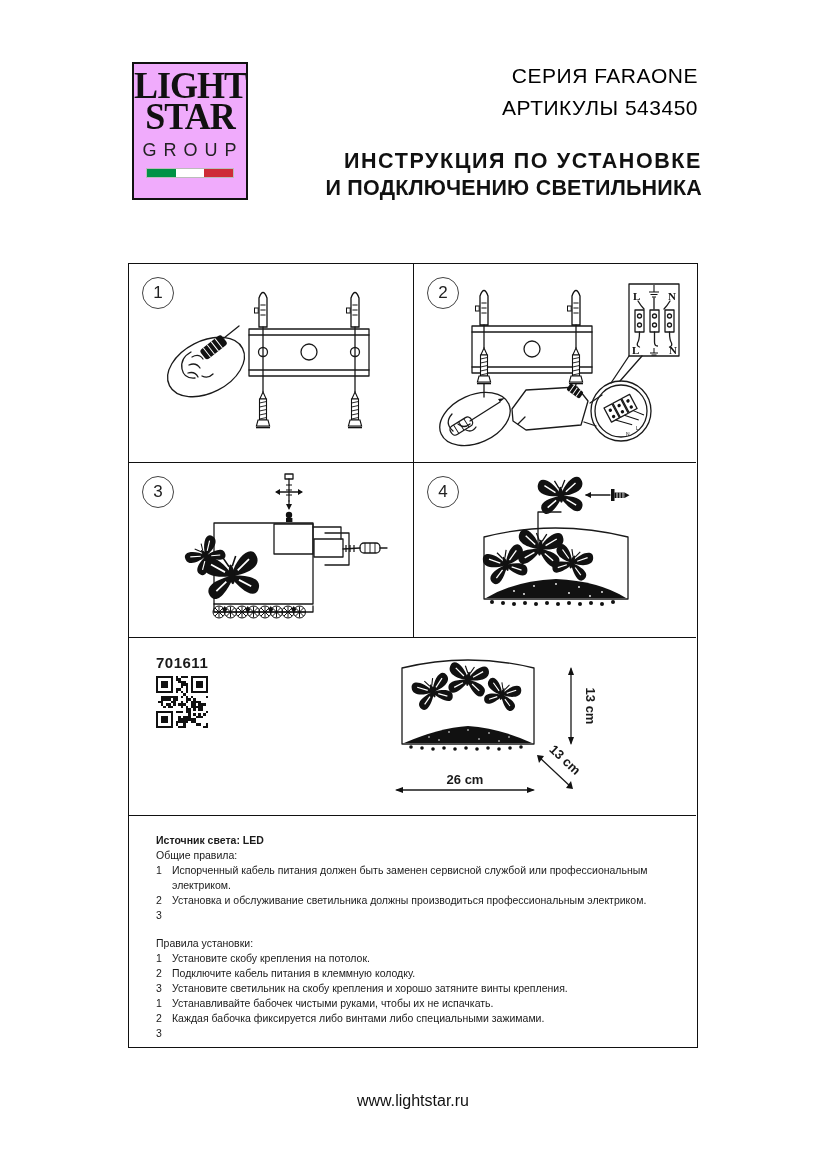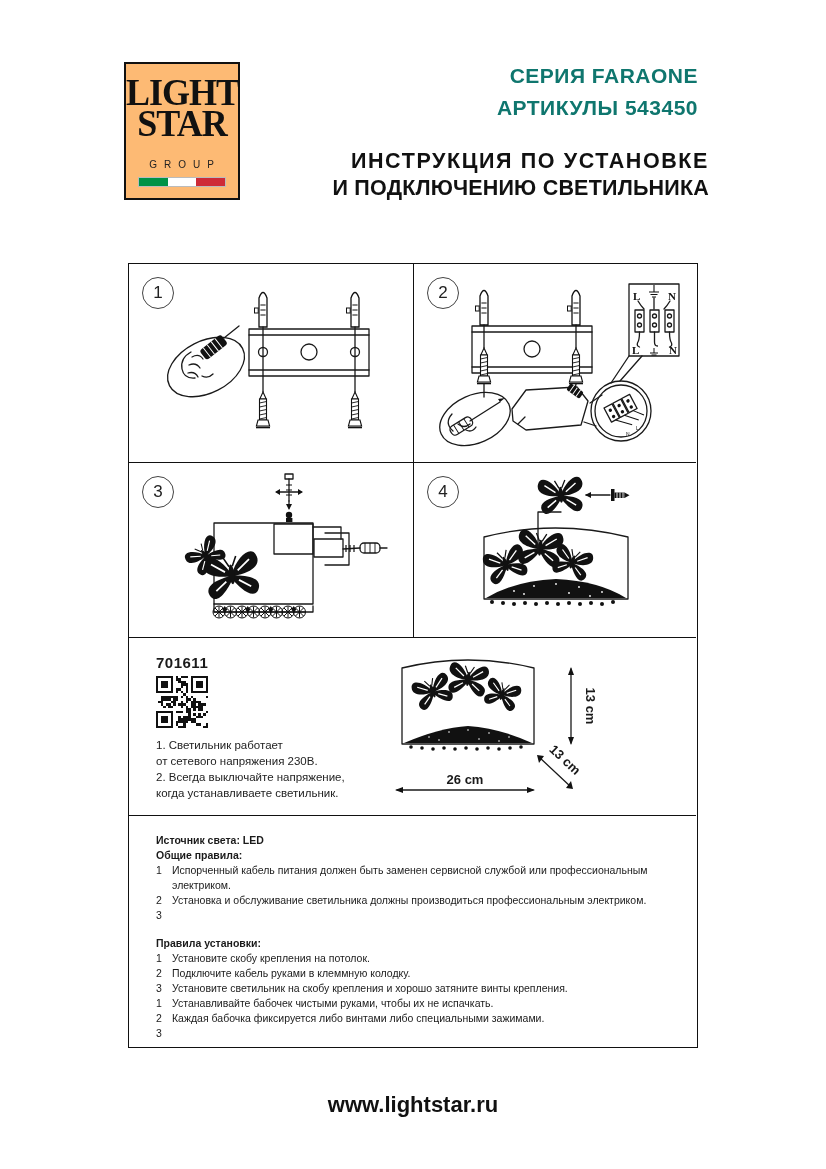--- a/index.html
+++ b/index.html
@@ -3,30 +3,30 @@
 <meta charset="utf-8">
 <style>
   html,body{margin:0;padding:0;}
   body{
     width:826px;height:1169px;position:relative;background:#fff;
     font-family:"Liberation Sans",sans-serif;color:#1a1a1a;overflow:hidden;
   }
   svg{display:block}
   .stroke{stroke:#1a1a1a;fill:none;stroke-width:1.3;stroke-linecap:round;stroke-linejoin:round}
   
-  .logo{position:absolute;left:124px;top:62px;width:116px;height:138px;border:2px solid #111;
-        box-sizing:border-box;text-align:center;padding-top:13px;background:#fdba74}
+  .logo{position:absolute;left:132px;top:62px;width:116px;height:138px;border:2px solid #111;
+        box-sizing:border-box;text-align:center;padding-top:6px;background:#f0abfc}
   .logo .word{font-family:"Liberation Serif",serif;font-weight:700;font-size:36px;line-height:31px;
         letter-spacing:-1px;color:#111;transform:scaleY(1.05)}
-  .logo .group{font-size:10px;letter-spacing:7px;color:#222;margin-top:20px;margin-left:6px}
+  .logo .group{font-size:18px;letter-spacing:7px;color:#222;margin-top:8px;margin-left:6px}
   .logo .flag{display:flex;width:86px;height:8px;margin:7px auto 0;border:1px solid #bbb;box-sizing:content-box}
   .logo .flag span{flex:1;height:100%}
-  .title-block{position:absolute;right:128px;top:60px;text-align:right;font-weight:700;
-        font-size:21px;line-height:32px;letter-spacing:.5px;color:#0f766e}
-  .subtitle-block{position:absolute;right:117px;top:148px;text-align:right;font-weight:700;
+  .title-block{position:absolute;right:128px;top:60px;text-align:right;font-weight:400;
+        font-size:21px;line-height:32px;letter-spacing:.5px;color:#000000}
+  .subtitle-block{position:absolute;right:124px;top:148px;text-align:right;font-weight:700;
         font-size:21.5px;line-height:27px;color:#111}
   .subtitle-block .ls1{letter-spacing:1.6px}
   .subtitle-block .ls2{letter-spacing:.2px}
   
   .grid{position:absolute;left:128px;top:263px;width:570px;height:785px;border:1.5px solid #111;box-sizing:border-box}
   .panel{position:absolute;box-sizing:border-box;background:#fff}
   .p1{left:0;top:0;width:285px;height:199px;border-right:1.5px solid #111;border-bottom:1.5px solid #111}
   .p2{left:285px;top:0;width:282px;height:199px;border-bottom:1.5px solid #111}
   .p3{left:0;top:199px;width:285px;height:175px;border-right:1.5px solid #111;border-bottom:1.5px solid #111}
   .p4{left:285px;top:199px;width:282px;height:175px;border-bottom:1.5px solid #111}
@@ -38,25 +38,25 @@
   .article{position:absolute;left:27px;top:16px;font-size:15px;font-weight:700;letter-spacing:.5px}
   .qr{position:absolute;left:27px;top:38px;width:52px;height:52px}
   .notes{position:absolute;left:27px;top:99px;font-size:11.5px;line-height:16px;color:#222}
   .lampwrap{position:absolute;left:240px;top:0}
   .dim{font-family:"Liberation Sans",sans-serif;font-weight:700;font-size:13px;fill:#1a1a1a}
   .tlabel{font-family:"Liberation Serif",serif;font-weight:700;font-size:11px;fill:#111}
   .tiny{font-family:"Liberation Sans",sans-serif;font-size:5px;fill:#111}
   
   .rules{position:absolute;left:27px;top:17px;right:16px;font-size:10.5px;line-height:15px;color:#1a1a1a}
   .rules .src{font-weight:700;margin-bottom:0}
-  .rules .head{font-weight:700;margin-top:13px}
+  .rules .head{font-weight:400;margin-top:13px}
   .rules .item{display:flex}
   .rules .item .num{width:16px;flex:none}
   
-  .footer{position:absolute;left:0;top:1092px;width:100%;text-align:center;font-weight:700;font-size:22px;color:#111}
+  .footer{position:absolute;left:0;top:1092px;width:100%;text-align:center;font-weight:400;font-size:16px;color:#111}
 </style>
 </head>
 <body>
 
 <svg width="0" height="0" style="position:absolute">
   <defs>
     <g id="butterfly">
       <path d="M20,15 C15,4 5,-2 3,6 C1,13 11,16 18,16 C10,17 1,20 5,27 C9,33 17,23 20,18
                C23,23 31,33 35,27 C39,20 30,17 22,16 C29,16 39,13 37,6 C35,-2 25,4 20,15 Z" fill="#111"></path>
       <ellipse cx="20" cy="15" rx="1.7" ry="6.2" fill="#111"></ellipse>
@@ -440,26 +440,20 @@
         <rect x="0" y="0" width="7" height="7" fill="#111"></rect>
         <rect x="1" y="1" width="5" height="5" fill="#fff"></rect>
         <rect x="2" y="2" width="3" height="3" fill="#111"></rect>
         <rect x="14" y="0" width="7" height="7" fill="#111"></rect>
         <rect x="15" y="1" width="5" height="5" fill="#fff"></rect>
         <rect x="16" y="2" width="3" height="3" fill="#111"></rect>
         <rect x="0" y="14" width="7" height="7" fill="#111"></rect>
         <rect x="1" y="15" width="5" height="5" fill="#fff"></rect>
         <rect x="2" y="16" width="3" height="3" fill="#111"></rect>
       </svg>
-    <div class="notes">
-      <div>1. Светильник работает</div>
-      <div>от сетевого напряжения 230В.</div>
-      <div>2. Всегда выключайте напряжение,</div>
-      <div>когда устанавливаете светильник.</div>
-    </div>
     <div class="lampwrap">
       <svg width="327" height="176" viewBox="0 0 327 176">
 
         <path d="M33,30 Q99,14 165,30 M33,30 V106 M165,30 V106 M33,106 H165" class="stroke" stroke-width="1.3"></path>
         <g>
           <path d="M35,105 Q70,90 99,88 Q130,90 163,105 Z" fill="#111"></path>
           <circle cx="60" cy="99" r=".8" fill="#fff"></circle>
             <circle cx="80" cy="94" r=".8" fill="#fff"></circle>
           <circle cx="99" cy="92" r=".8" fill="#fff"></circle>
             <circle cx="120" cy="95" r=".8" fill="#fff"></circle>
@@ -521,21 +515,21 @@
           <span class="num">3</span>
         </div>
 
       <div class="head">Правила установки:</div>
       <div class="item">
           <span class="num">1</span>
           <span>Установите скобу крепления на потолок.</span>
         </div>
       <div class="item">
           <span class="num">2</span>
-          <span>Подключите кабель руками в клеммную колодку.</span>
+          <span>Подключите кабель питания в клеммную колодку.</span>
         </div>
       <div class="item">
           <span class="num">3</span>
           <span>Установите светильник на скобу крепления и хорошо затяните винты крепления.</span>
         </div>
 
       <div class="item">
           <span class="num">1</span>
           <span>Устанавливайте бабочек чистыми руками, чтобы их не испачкать.</span>
         </div>

